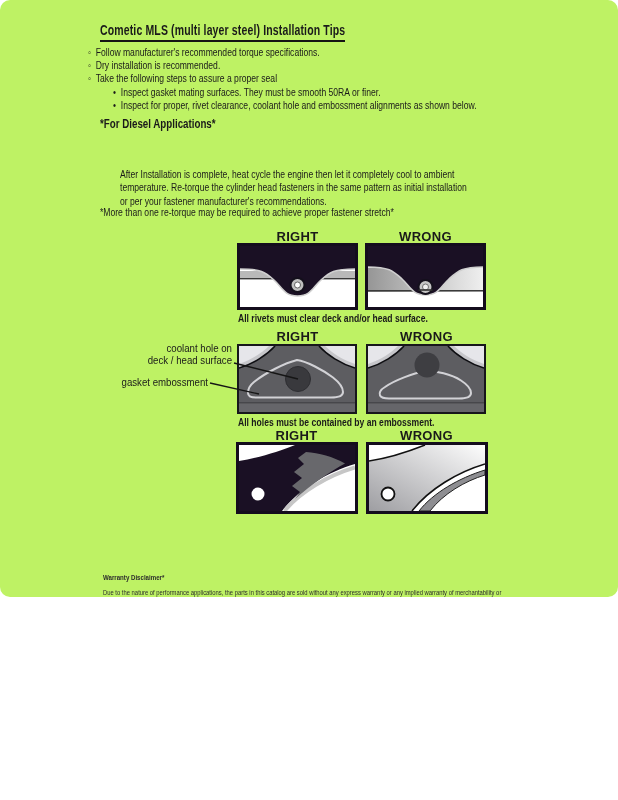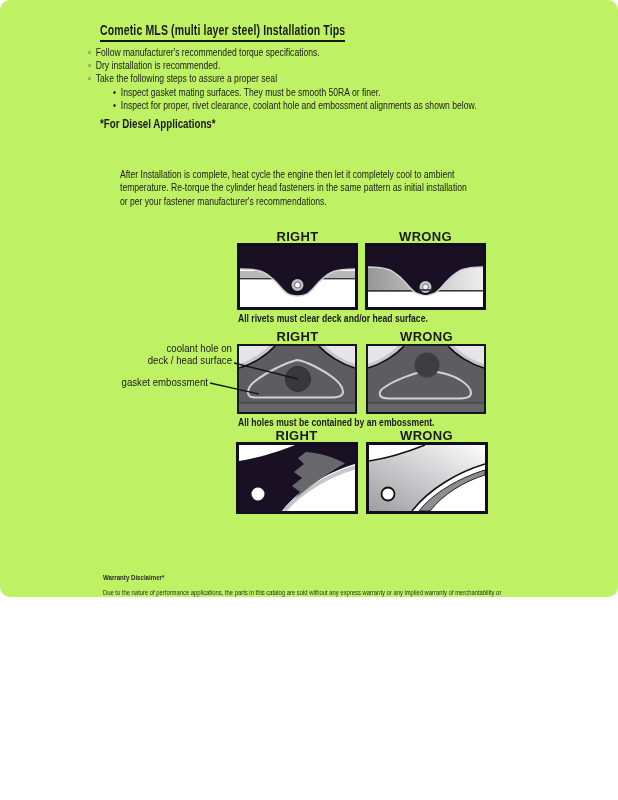--- a/index.html
+++ b/index.html
@@ -78,20 +78,23 @@
 
   <div class="abs dheading ln" style="left:100px;top:117px;">*For Diesel Applications*</div>
 
 
   <div class="abs tblock" style="left:100px;top:168px;margin-left:20px;">
     <div class="ln">After Installation is complete, heat cycle the engine then let it completely cool to ambient</div>
     <div class="ln">temperature. Re-torque the cylinder head fasteners in the same pattern as initial installation</div>
     <div class="ln">or per your fastener manufacturer's recommendations.</div>
   </div>
 
+  <div class="abs tblock" style="left:100px;top:206px;">
+    <div class="ln">*More than one re-torque may be required to achieve proper fastener stretch*</div>
+  </div>
 
   <div class="abs figlabel" style="left:237px;top:229px;">RIGHT</div>
   <div class="abs figlabel" style="left:365px;top:229px;">WRONG</div>
 
   <div class="abs figbox bd3" style="left:237px;top:243px;">
     <svg width="115" height="61" viewBox="0 0 115 61">
       <rect x="0" y="0" width="115" height="61" fill="#ffffff"></rect>
       <rect x="0" y="25" width="115" height="8" fill="#b9b9b9"></rect>
       <rect x="0" y="32" width="115" height="1.4" fill="#3a3a3a"></rect>
       <path d="M0,0 H115 V23 C94,23 90,26 81,34 C73,41 71,50 57.5,50 C44,50 42,41 34,34 C25,26 21,23 0,23 Z" fill="#1a1024"></path>

